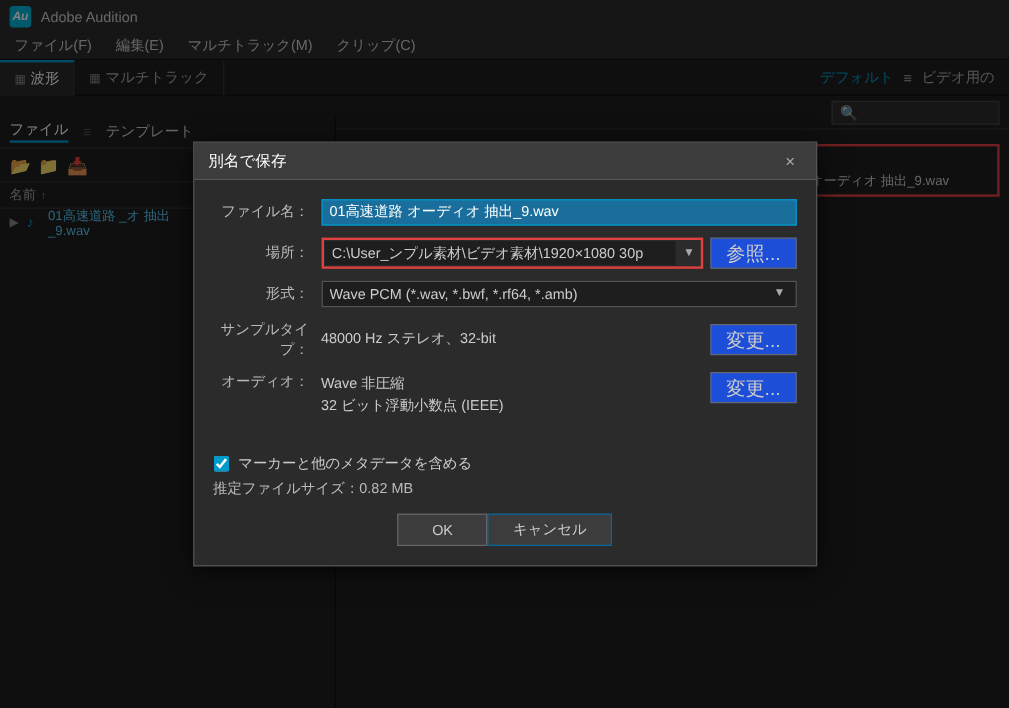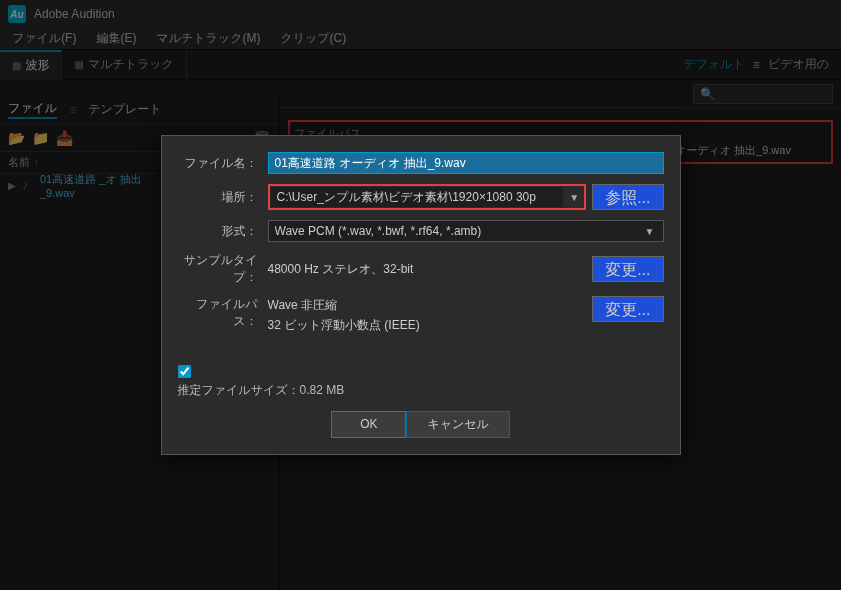--- a/index.html
+++ b/index.html
@@ -507,20 +507,24 @@
         <div class="filepath-value">C:\Users\      \Videos\1000サンプル素材\ビデオ素材\1920×1080 30p\01高速道路 オーディオ 抽出_9.wav</div>
       </div>
     </div>
   </div>
 
 </div>
 
 <div class="dialog-overlay">
   <div class="dialog">
 
+    <div class="dialog-titlebar">
+      <span class="dialog-title">別名で保存</span>
+      <span class="dialog-close">×</span>
+    </div>
 
     <div class="dialog-body">
 
       <div class="dialog-row">
         <span class="dialog-label">ファイル名：</span>
         <div class="dialog-control">
           <input class="dialog-input" type="text" value="01高速道路 オーディオ 抽出_9.wav" style="">
         </div>
       </div>
 
@@ -551,35 +555,36 @@
 
       <div class="dialog-row">
         <span class="dialog-label">サンプルタイプ：</span>
         <div class="dialog-control">
           <span class="dialog-static">48000 Hz ステレオ、32-bit</span>
         </div>
         <button class="dialog-btn-side">変更...</button>
       </div>
 
       <div class="dialog-row" style="align-items:flex-start;">
-        <span class="dialog-label">ファイルパス：</span>
+        <span class="dialog-label">オーディオ：</span>
         <div class="dialog-control">
           <div class="format-settings">
             <div>Wave 非圧縮</div>
             <div>32 ビット浮動小数点 (IEEE)</div>
           </div>
         </div>
         <button class="dialog-btn-side">変更...</button>
       </div>
 
     </div>
 
     <div class="dialog-footer">
       <div class="checkbox-row">
         <input type="checkbox" checked="" style="">
+        <span>マーカーと他のメタデータを含める</span>
       </div>
       <div class="filesize-row">推定ファイルサイズ：0.82 MB</div>
       <div class="dialog-buttons">
         <button class="btn-ok">OK</button>
         <button class="btn-cancel">キャンセル</button>
       </div>
     </div>
   </div>
 </div>
 

